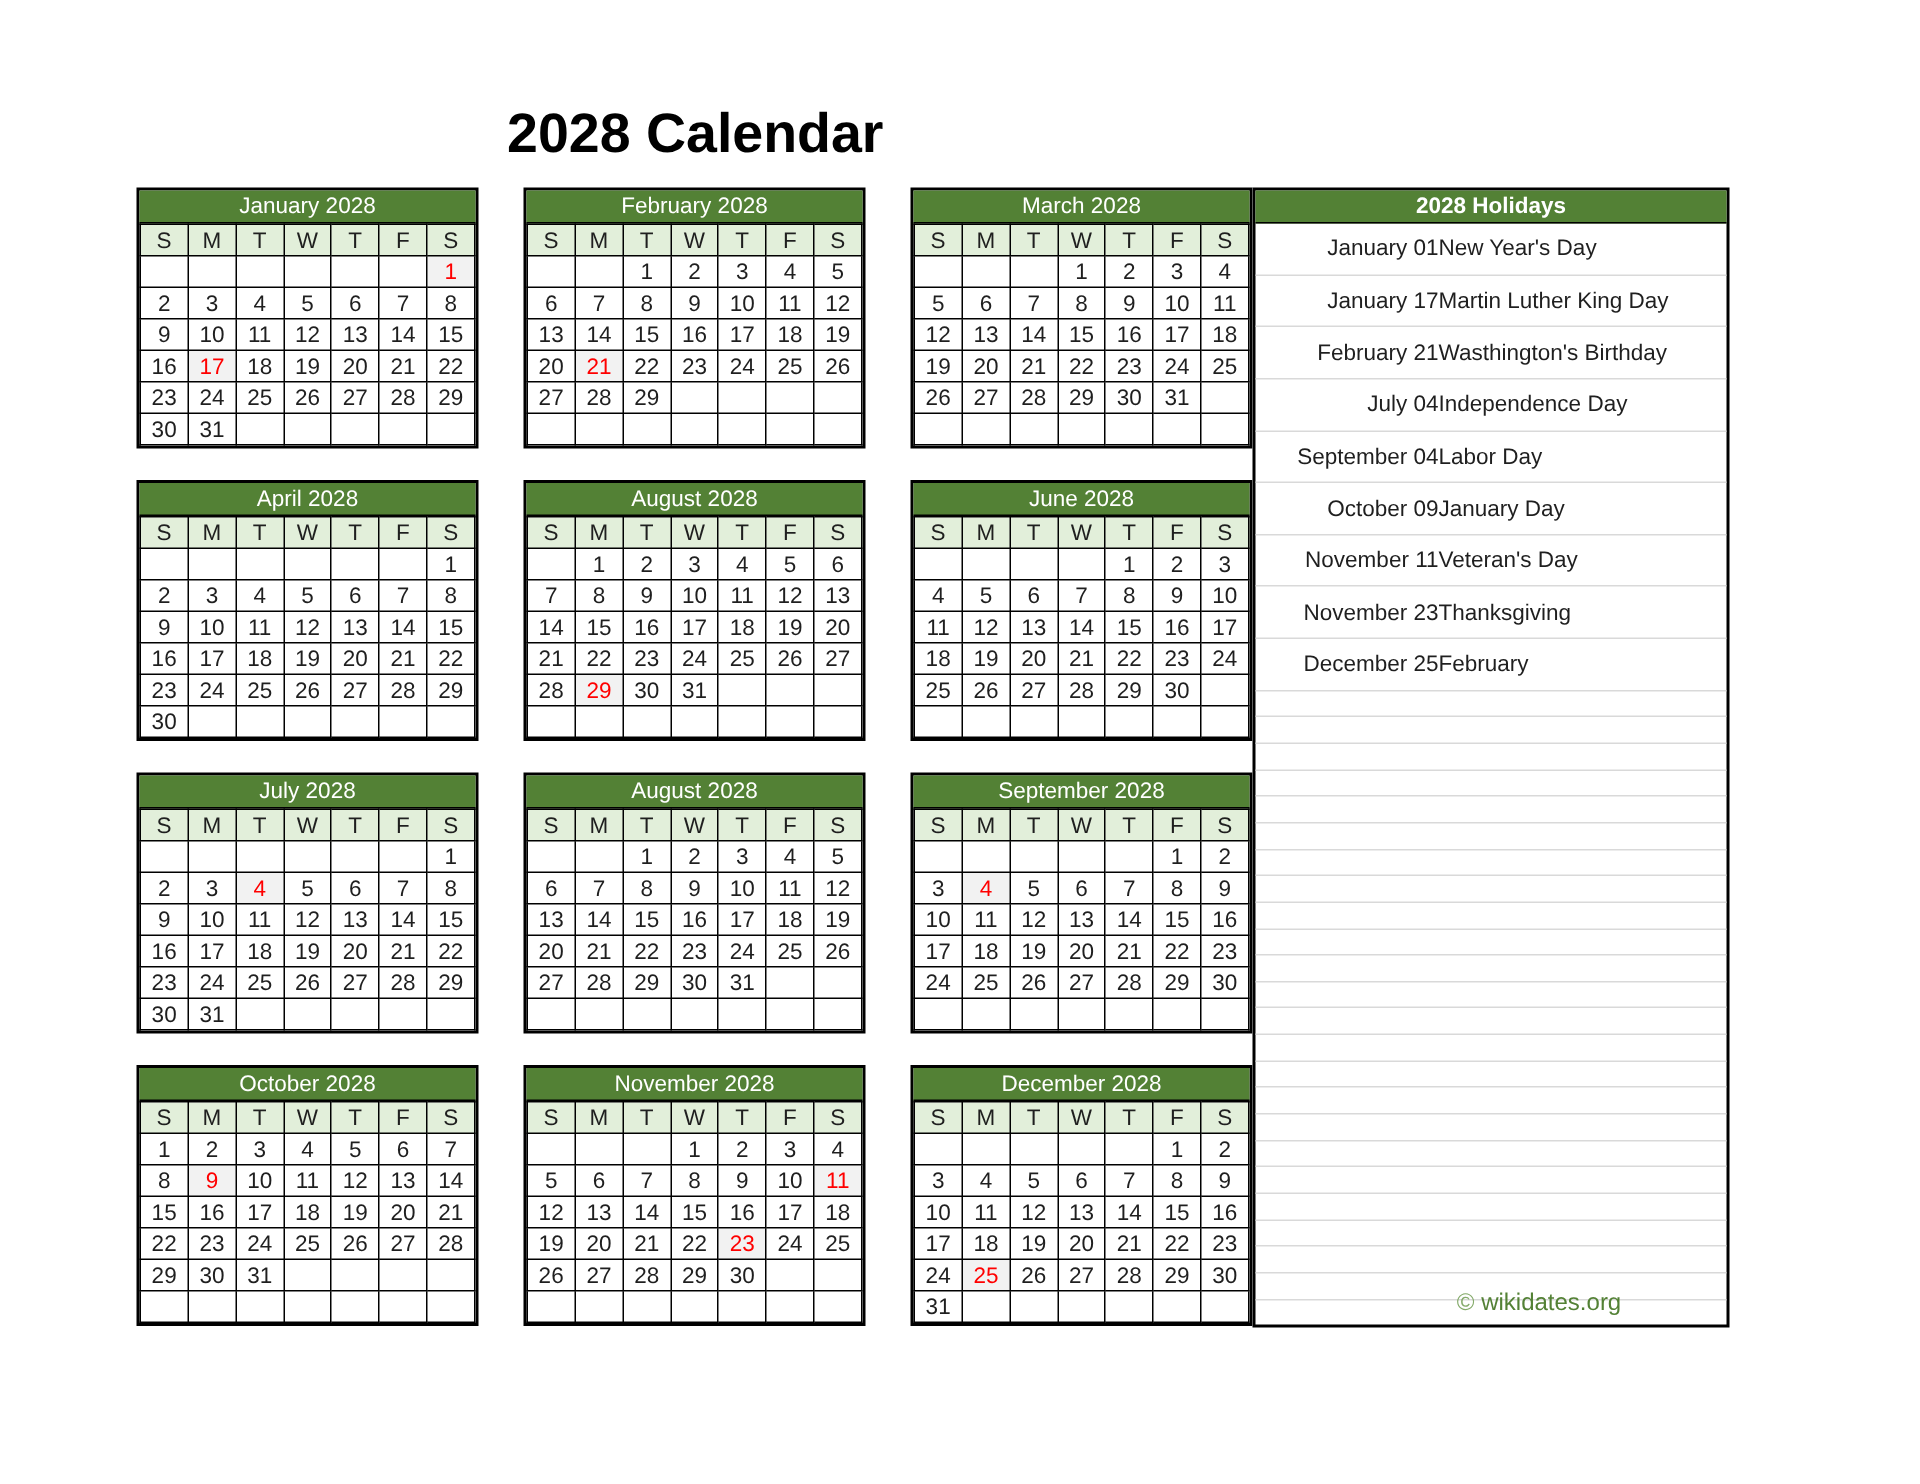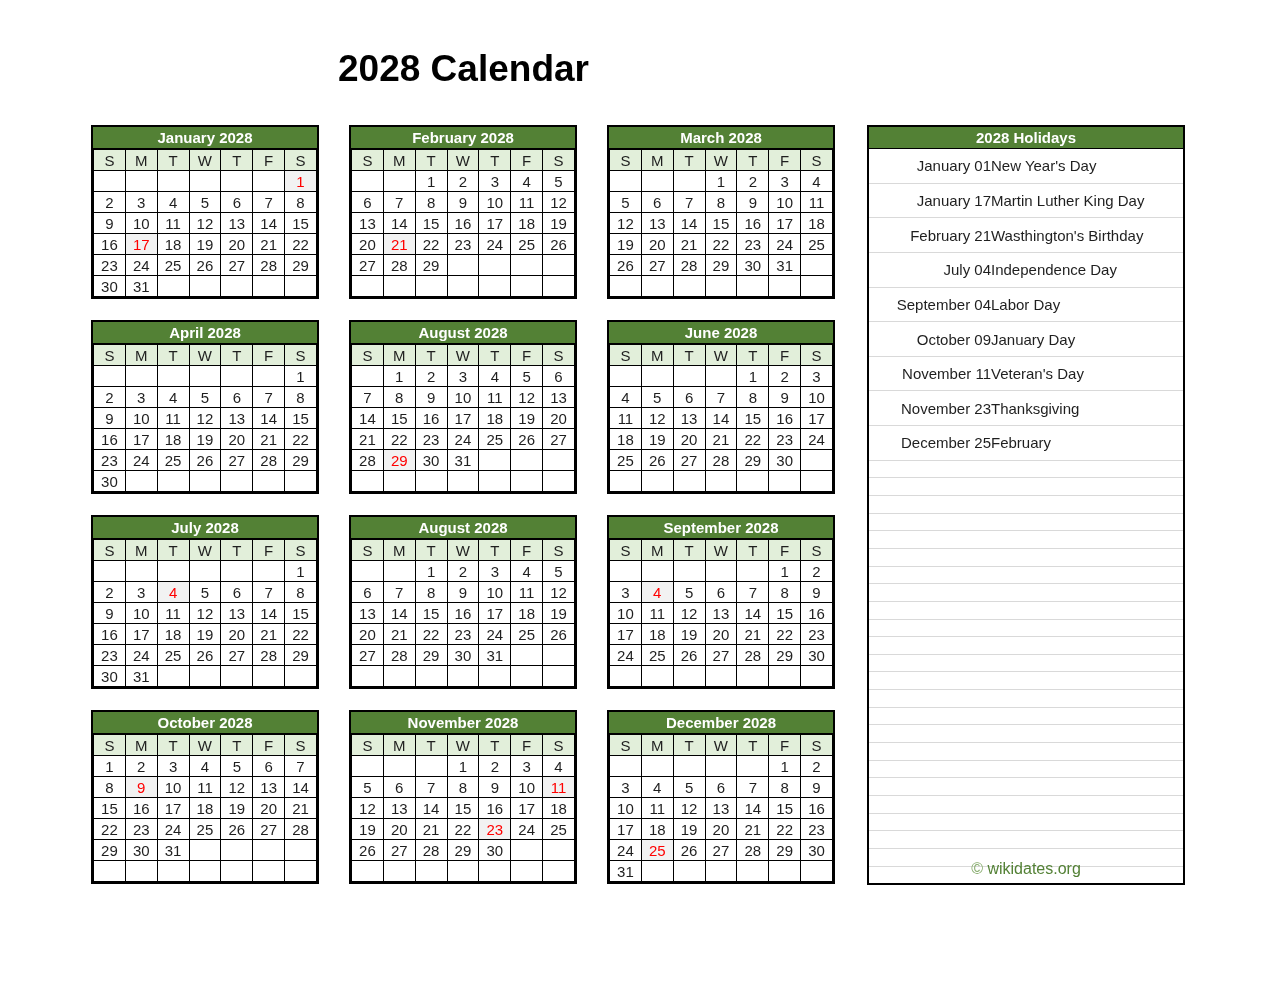--- a/index.html
+++ b/index.html
@@ -1,37 +1,37 @@
 <!DOCTYPE html>
 <html><head>
 <meta charset="utf-8">
 <style>
   * { margin:0; padding:0; box-sizing:border-box; }
   html,body { width:1280px; height:989px; background:#ffffff;
     font-family:"Liberation Sans", sans-serif; color:#1f1f1f; }
   .page { position:relative; width:1280px; height:989px; background:#fff; overflow:hidden; }
 
-  .page-title { position:absolute; left:91px; top:48px; width:745px;
+  .page-title { position:absolute; left:91px; top:68px; width:745px;
     text-align:center; font-size:37px; font-weight:bold; color:#000;
     letter-spacing:0px; }
 
   .months-grid { position:absolute; left:91px; top:125px; width:746px;
     display:grid; grid-template-columns:repeat(3,228px); column-gap:30px; row-gap:21px; }
 
   .month { width:228px; border:2px solid #000; background:#fff; }
   .mtitle { height:22px; line-height:22px; background:#538135; color:#fff;
-    font-weight:bold; font-size:15px; text-align:center; border-bottom:1px solid #000; }
+    font-weight:normal; font-size:15px; text-align:center; border-bottom:1px solid #000; }
   .month table { width:100%; border-collapse:collapse; table-layout:fixed; }
   .month th { background:#e2efda; border:1px solid #000; height:21px;
     font-size:15px; font-weight:normal; text-align:center; color:#1f1f1f; }
   .month td { border:1px solid #000; height:21px; font-size:15px;
     text-align:center; background:#fff; color:#1f1f1f; }
   .month td.hol { color:#ff0000; background:#f2f2f2; }
 
-  .holidays-panel { position:absolute; left:867px; top:125px; width:318px; height:760px;
+  .holidays-panel { position:absolute; left:835px; top:125px; width:318px; height:760px;
     border:2px solid #000; background:#fff; display:flex; flex-direction:column; }
   .htitle { height:22px; line-height:22px; background:#538135; color:#fff;
     font-weight:bold; font-size:15px; text-align:center; border-bottom:1px solid #000; flex:0 0 auto; }
   .hlist { flex:1 1 auto; display:flex; flex-direction:column; }
   .hrow { flex:1 1 auto; display:flex; align-items:center;
     border-bottom:1px solid #d9d9d9; font-size:15px; min-height:0; }
   .hrow:last-child { border-bottom:none; }
   .hdate { width:122px; text-align:right; flex:0 0 auto; }
   .hname { margin-left:0; text-align:left; }
 

